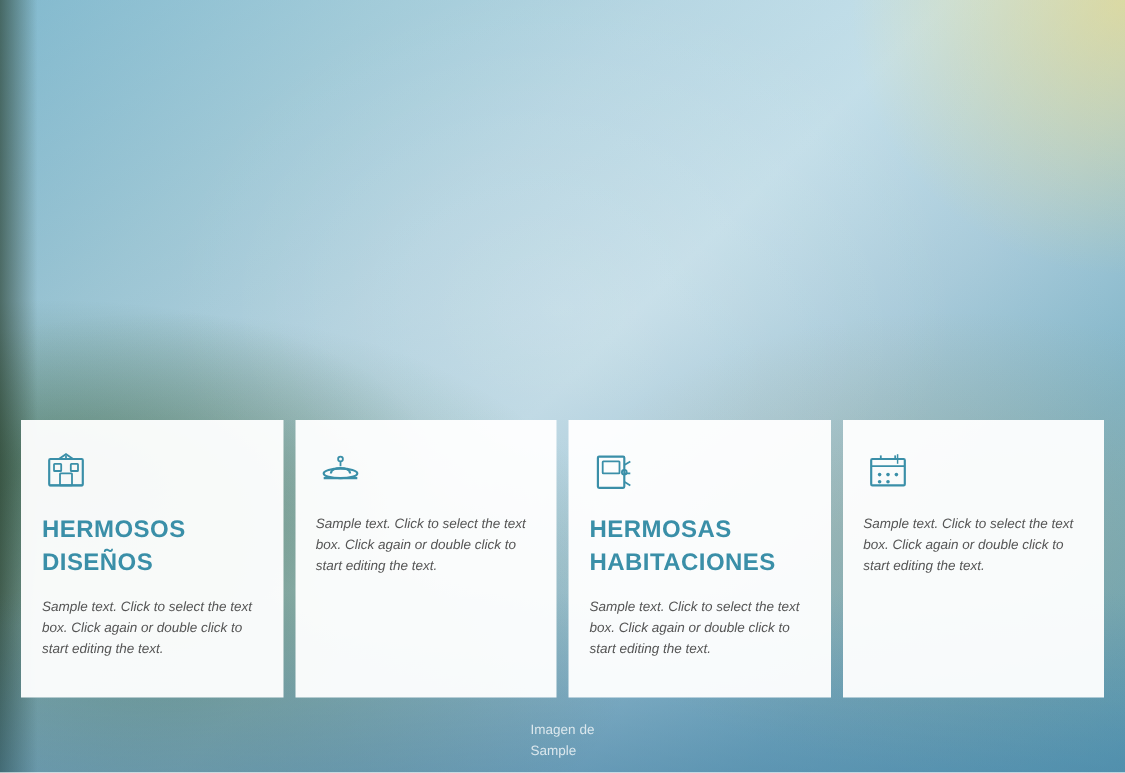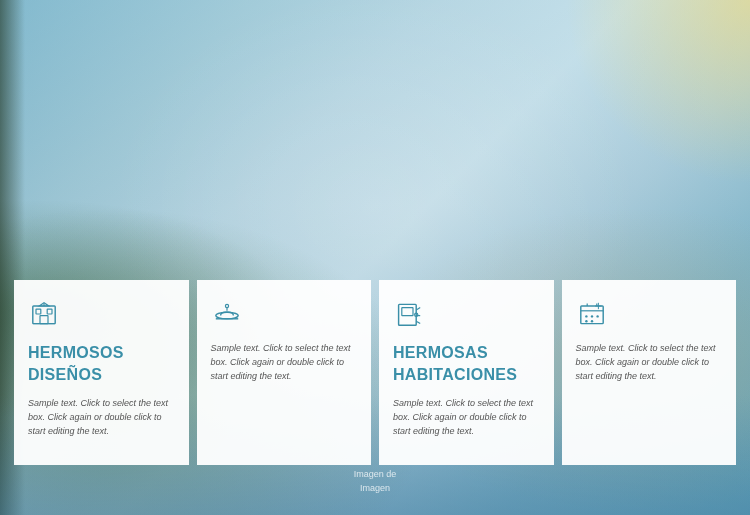--- a/index.html
+++ b/index.html
@@ -100,24 +100,23 @@
 
     .card-text {
       color: #555;
       font-size: 9px;
       line-height: 1.55;
       font-style: italic;
     }
 
     .image-credit {
       position: absolute;
-      bottom: 20px;
+      bottom: 8px;
       left: 50%;
       transform: translateX(-50%);
-      text-align: center;
       color: rgba(255,255,255,0.75);
       font-size: 9px;
       z-index: 10;
       line-height: 1.5;
     }
 
     
     .icon-svg {
       width: 32px;
       height: 32px;
@@ -187,14 +186,14 @@
       <line x1="28" y1="6" x2="28" y2="14" stroke="#3a8fa8" stroke-width="1.2"></line>
       <line x1="24" y1="10" x2="32" y2="10" stroke="#3a8fa8" stroke-width="1.2"></line>
     </svg>
     <div class="card-text">Sample text. Click to select the text box. Click again or double click to start editing the text.</div>
   </div>
 
 </div>
 
 <div class="image-credit">
   <div>Imagen de</div>
-  <div>Imagen</div>
+  <div>Sample</div>
 </div>
 
 </body></html>

